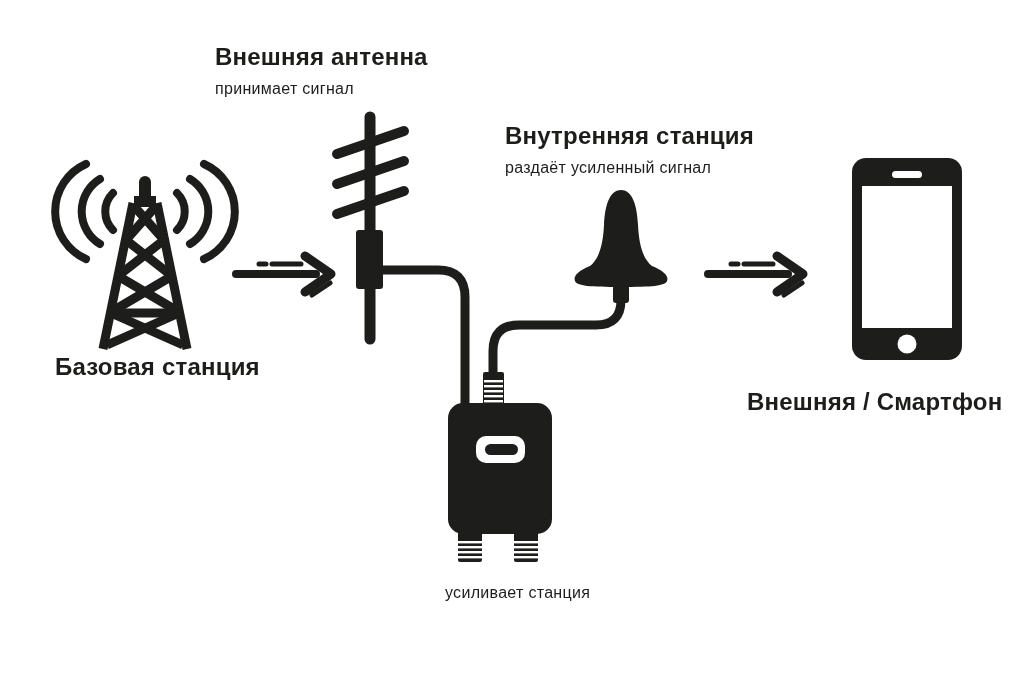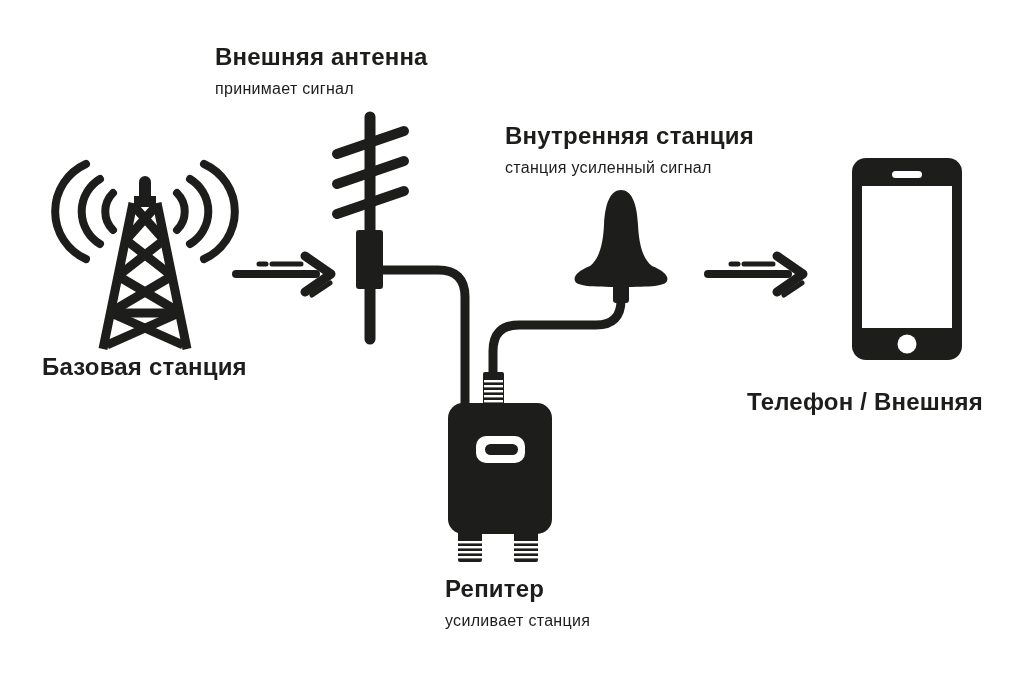--- a/index.html
+++ b/index.html
@@ -23,21 +23,21 @@
   .label .s {
     font-size: 16px;
     font-weight: 400;
     line-height: 1.2;
     margin-top: 8px;
     letter-spacing: 0.3px;
     white-space: nowrap;
   }
   .lbl-ext      { left: 215px; top: 43px;  }
   .lbl-int      { left: 505px; top: 122px; }
-  .lbl-base     { left: 42px;  top: 353px; }
+  .lbl-base     { left: 55px;  top: 353px; }
   .lbl-phone    { left: 747px; top: 388px; }
   .lbl-repeater { left: 445px; top: 575px; }
 </style>
 </head>
 <body>
 
 <div class="canvas">
 
   <svg class="diagram-svg" width="1024" height="683" viewBox="0 0 1024 683">
 
@@ -131,29 +131,28 @@
     </g>
   </svg>
 
   <div class="label lbl-ext">
     <div class="t">Внешняя антенна</div>
     <div class="s">принимает сигнал</div>
   </div>
 
   <div class="label lbl-int">
     <div class="t">Внутренняя станция</div>
-    <div class="s">станция усиленный сигнал</div>
+    <div class="s">раздаёт усиленный сигнал</div>
   </div>
 
   <div class="label lbl-base">
     <div class="t">Базовая станция</div>
   </div>
 
   <div class="label lbl-phone">
-    <div class="t">Телефон / Внешняя</div>
+    <div class="t">Внешняя / Смартфон</div>
   </div>
 
   <div class="label lbl-repeater">
-    <div class="t">Репитер</div>
     <div class="s">усиливает станция</div>
   </div>
 
 </div>
 
 </body></html>

